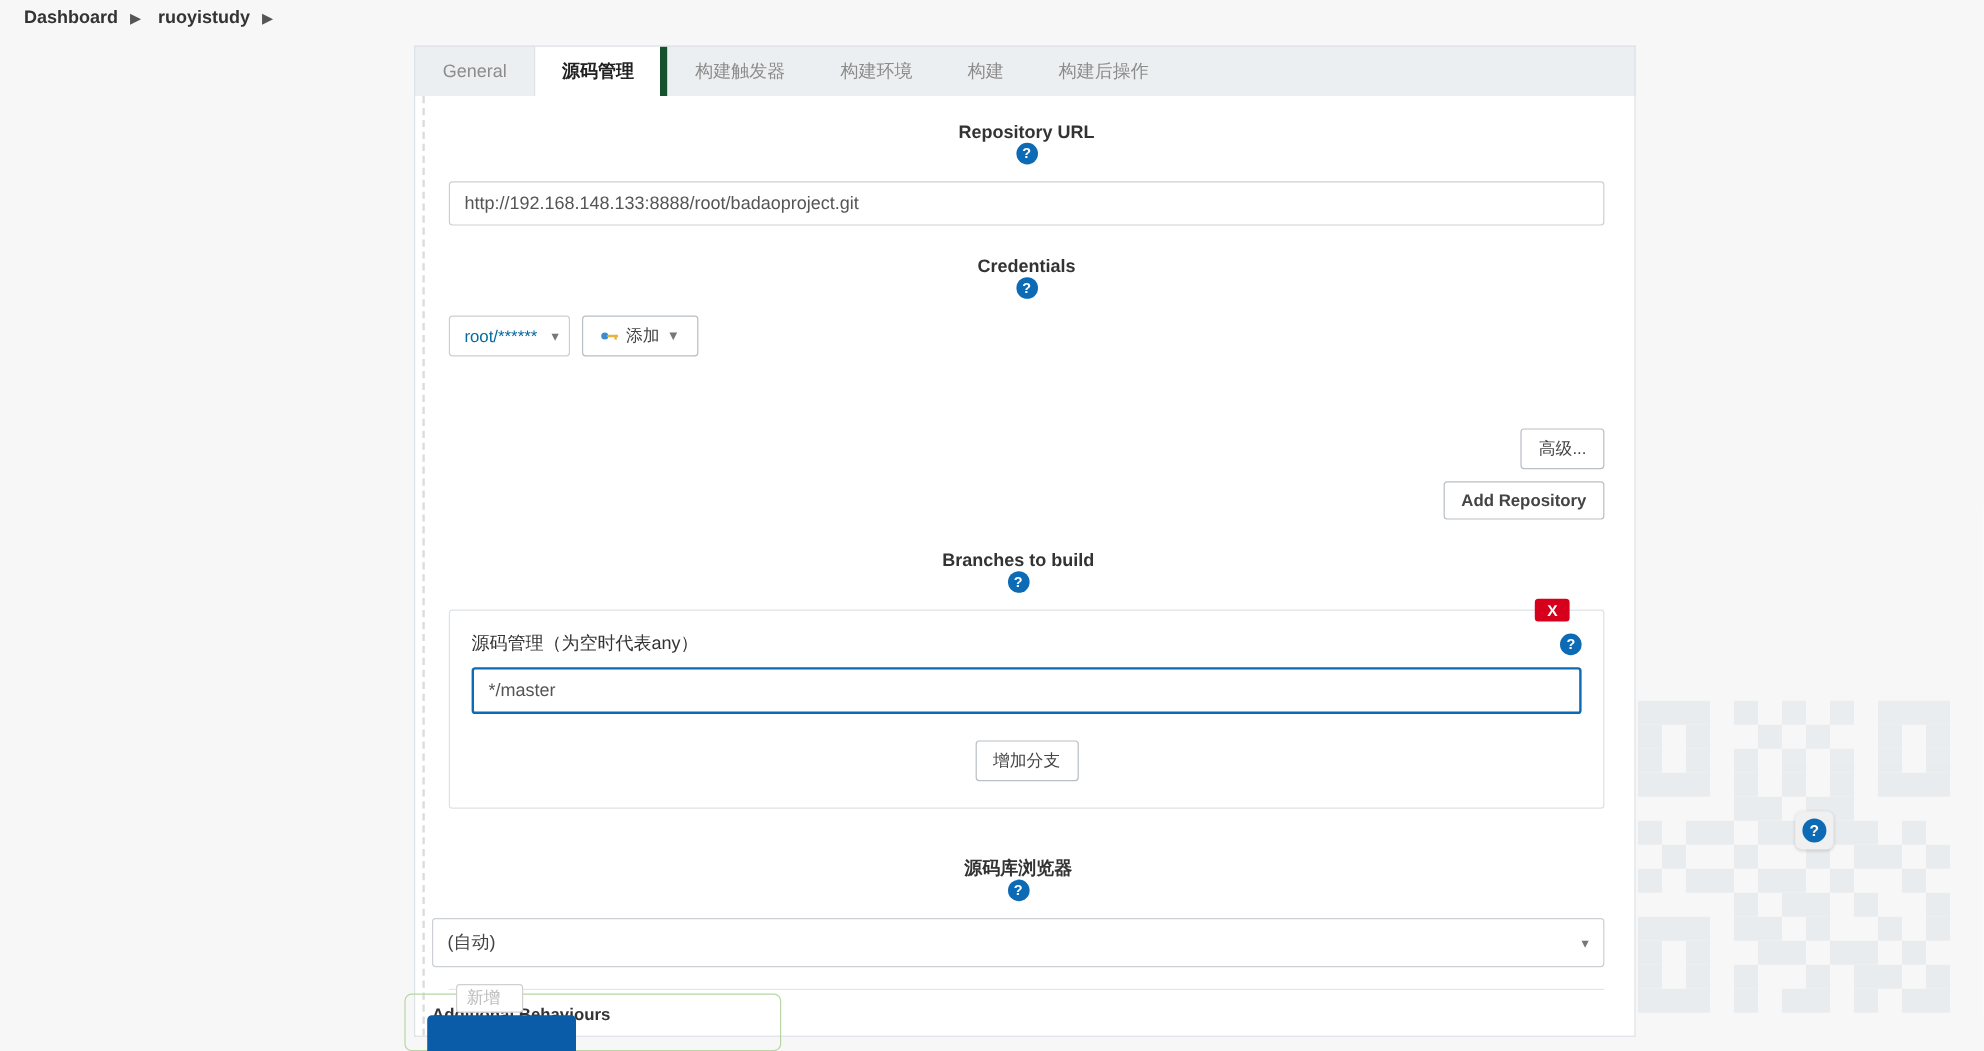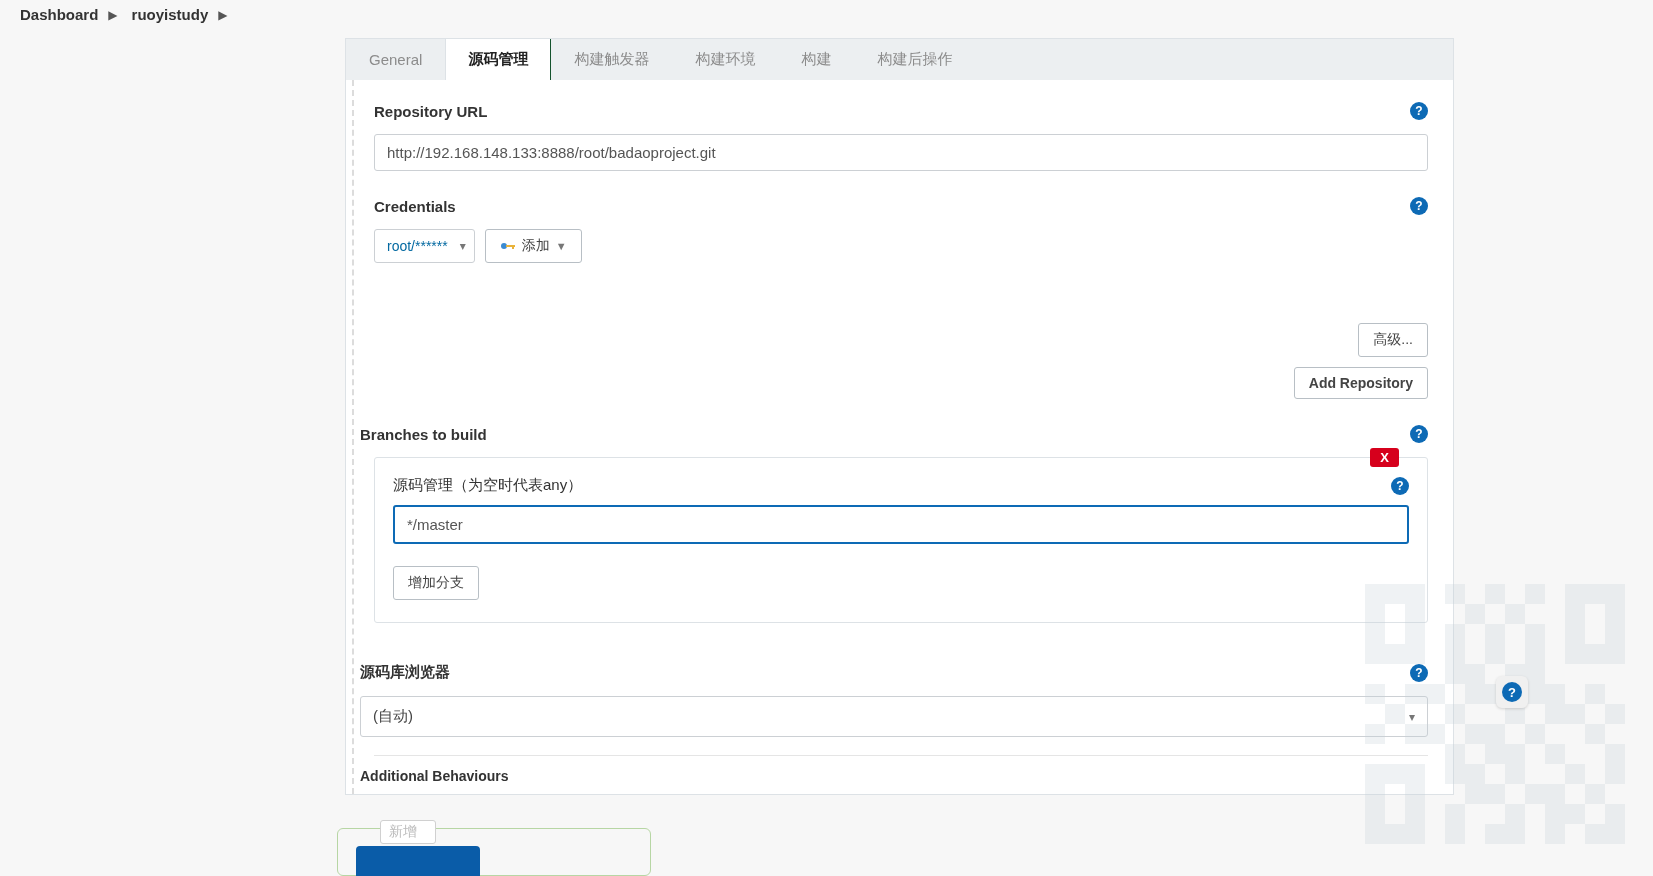--- a/index.html
+++ b/index.html
@@ -27,21 +27,21 @@
   }
   .breadcrumbs .sep {
     font-size: 12px;
     color: #555;
     margin-right: 14px;
   }
   .content-area {
     position: absolute;
     left: 345px;
     top: 38px;
-    width: 1109px;
+    width: 1018px;
   }
   .tab-bar {
     display: flex;
     background: #eceff1;
     border: 1px solid #dde2e6;
     border-bottom: none;
     height: 42px;
     align-items: stretch;
   }
   .tab {
@@ -52,21 +52,21 @@
     font-size: 15px;
     cursor: pointer;
     border-right: 1px solid transparent;
     border-left: 1px solid transparent;
   }
   .tab.active {
     background: #fff;
     color: #222;
     font-weight: 600;
     border-left: 1px solid #dde2e6;
-    border-right: 1px solid #14532d;
+    border-right: 6px solid #14532d;
   }
   .panel {
     background: #fff;
     border: 1px solid #dde2e6;
     border-top: none;
     padding: 0;
   }
   .dashed-left {
     border-left: 2px dashed #dcdcdc;
     margin-left: 6px;
@@ -76,20 +76,21 @@
     padding: 0 25px 0 20px;
   }
   .section-title {
     font-weight: 600;
     font-size: 15px;
     color: #333;
     margin-bottom: 14px;
     display: flex;
     justify-content: space-between;
     align-items: center;
+    flex-direction: column;
   }
   .help-icon {
     width: 18px;
     height: 18px;
     border-radius: 50%;
     background: #0d6ab5;
     color: #fff;
     font-size: 12px;
     font-weight: bold;
     display: inline-flex;
@@ -178,21 +179,21 @@
   }
   .sub-label-row {
     display: flex;
     justify-content: space-between;
     align-items: center;
     margin-bottom: 10px;
   }
   .sub-label { font-size: 15px; color: #333; }
   .right-single-btn {
     display: flex;
-    justify-content: flex-start;
+    justify-content: center;
     margin-top: 22px;
   }
   .browser-select {
     width: 100%;
     padding: 10px 12px;
     border: 1px solid #ccd0d4;
     border-radius: 3px;
     font-size: 15px;
     color: #444;
     background: #fff;

